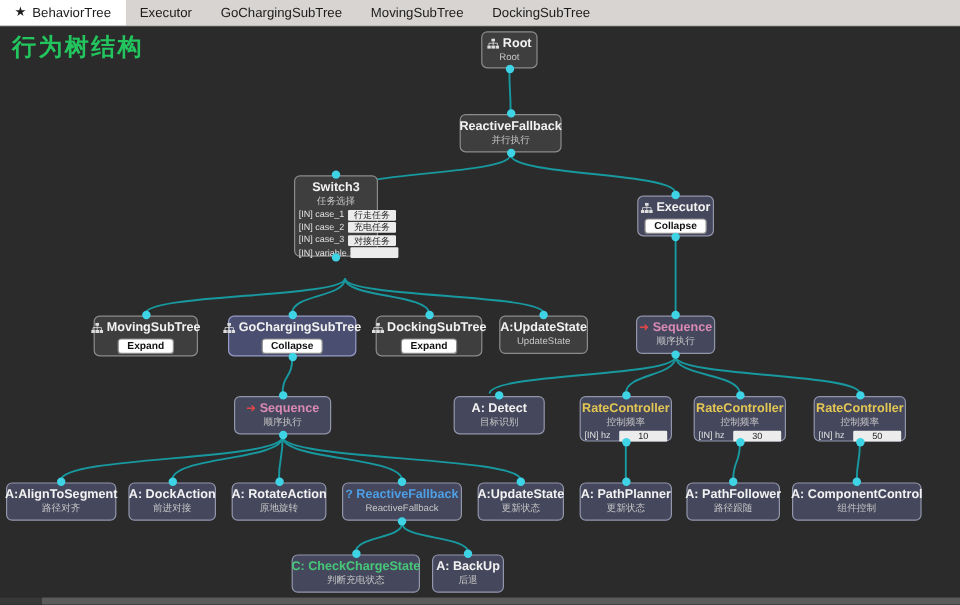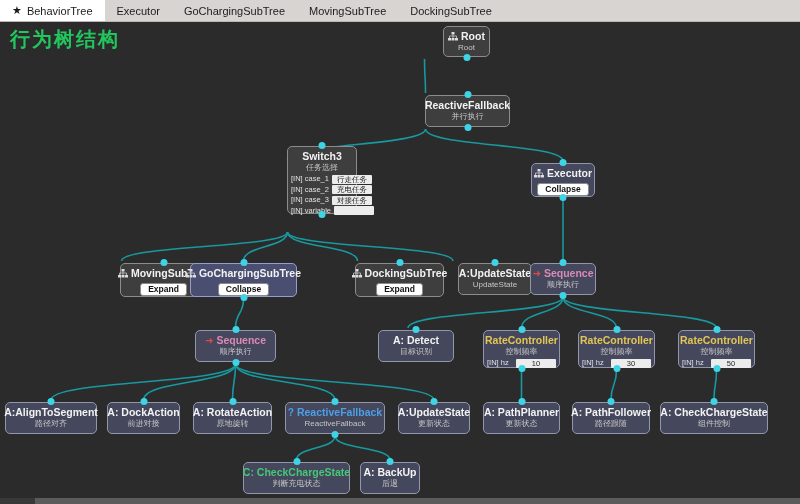--- a/index.html
+++ b/index.html
@@ -12,21 +12,21 @@
   .tab .star{font-size:11px;line-height:11px;}
   
   .canvas{position:relative;width:800px;height:482px;background:#2b2b2b;overflow:hidden;}
   .page-title{position:absolute;left:10px;top:4px;font-size:20px;font-weight:bold;
     letter-spacing:2px;z-index:0;}
   svg.edges{position:absolute;left:0;top:0;z-index:1;}
   .nodes-layer{position:absolute;left:0;top:0;width:800px;height:482px;z-index:2;}
   
   .node{position:absolute;border-radius:5px;box-sizing:border-box;text-align:center;
     padding-top:3px;z-index:2;}
-  .node.gray{background:#3e3e3e;border:1.5px solid #8c8c8c;margin-left:42px;}
+  .node.gray{background:#3e3e3e;border:1.5px solid #8c8c8c;}
   .node.purple{background:#45475c;border:1.5px solid #9296ab;}
   .node.blue{background:#4a4e70;border:1.5px solid #979dca;}
   .node-title{font-size:10.5px;font-weight:bold;color:#f2f2f2;line-height:13px;
     display:flex;justify-content:center;align-items:center;gap:3px;white-space:nowrap;}
   .node-sub{font-size:8px;color:#c6c6c6;line-height:10px;white-space:nowrap;}
   .node-btnwrap{line-height:14px;}
   .node-btn{display:inline-block;background:#ffffff;color:#111;font-size:8.5px;font-weight:bold;
     padding:0px 7px;line-height:11px;border-radius:3px;border:1px solid #8a8a8a;}
   .node-rows{padding:1px 3px 0 3px;}
   .node-row{display:flex;justify-content:space-between;align-items:center;gap:3px;
@@ -346,21 +346,21 @@
       </div>
       <div class="node purple" style="left: 572px; top: 380px; width: 78px; height: 32px;">
         <div class="node-title">
           <span>A: PathFollower</span>
         </div>
         <div class="node-sub">路径跟随</div>
         <span class="port top" style="background: rgb(62, 212, 230);"></span>
       </div>
       <div class="node purple" style="left: 660px; top: 380px; width: 108px; height: 32px;">
         <div class="node-title">
-          <span>A: CheckChargeState</span>
+          <span>A: ComponentControl</span>
         </div>
         <div class="node-sub">组件控制</div>
         <span class="port top" style="background: rgb(62, 212, 230);"></span>
       </div>
       <div class="node purple" style="left: 243px; top: 440px; width: 107px; height: 32px;">
         <div class="node-title">
           <span style="color: rgb(70, 200, 120);">C: CheckChargeState</span>
         </div>
         <div class="node-sub">判断充电状态</div>
         <span class="port top" style="background: rgb(62, 212, 230);"></span>

